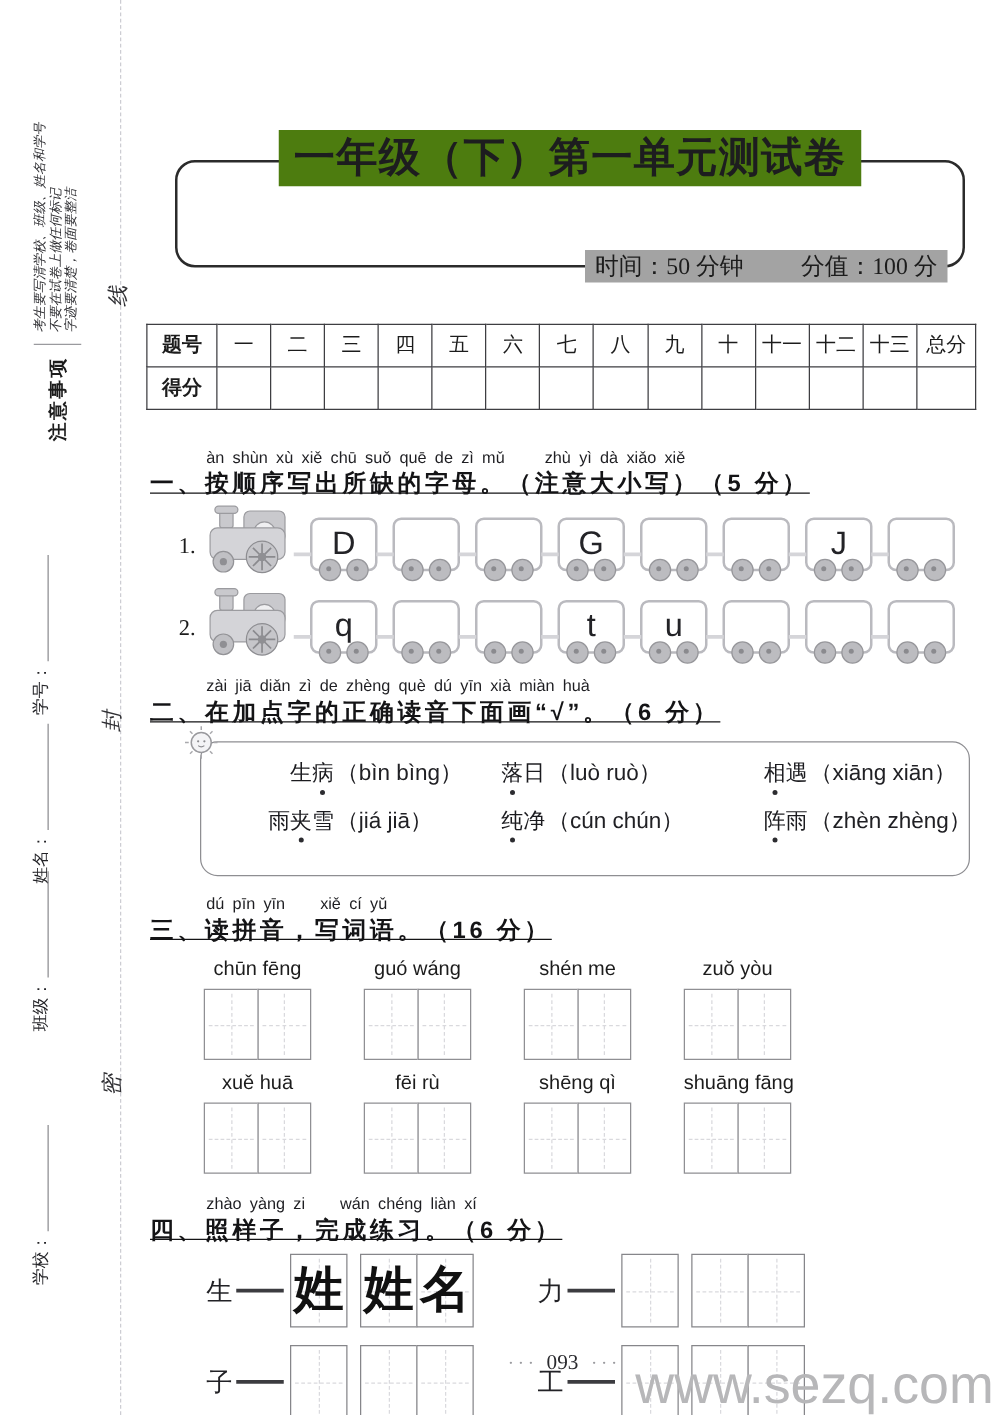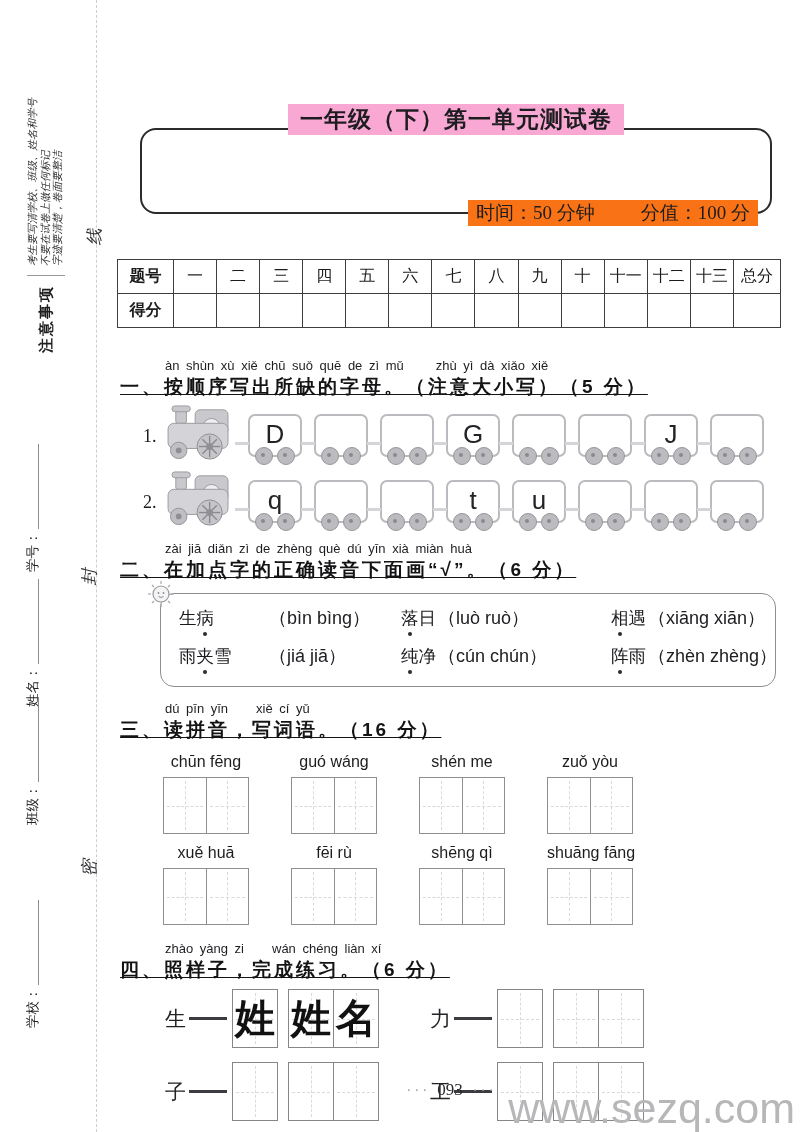--- a/index.html
+++ b/index.html
@@ -24,23 +24,23 @@
   .sf-label { white-space:nowrap; }
   .sf-blank { flex:1; border-bottom:1.2px solid #8d8d91; margin:0 2px 3px 2px; height:0; }
   .sfp-0 { top:498px; } .sfp-1 { top:633px; } .sfp-2 { top:751px; } .sfp-3 { top:954px; }
 
   
   .main { position:absolute; left:115px; top:0; width:670px; }
 
   .title-box { position:relative; margin:128px 0 0 25px; width:628px; height:82px;
                border:2px solid #2b2b2b; border-radius:16px; }
   .title-text { position:absolute; top:-26px; left:50%; transform:translateX(-50%);
-                background:#f9a8d4; padding:0 12px; white-space:nowrap;
-                font-family:Liberation Serif, serif; font-weight:900; font-size:23px; letter-spacing:1px; color:#1d1d1f; }
-  .title-meta { position:absolute; bottom:-14px; right:12px; background:#f97316; padding:0 8px;
+                background:#4d7c0f; padding:0 12px; white-space:nowrap;
+                font-family:Liberation Serif, serif; font-weight:900; font-size:33px; letter-spacing:1px; color:#1d1d1f; }
+  .title-meta { position:absolute; bottom:-14px; right:12px; background:#a3a3a3; padding:0 8px;
                 display:flex; gap:46px; font-size:19px; white-space:nowrap; }
 
   table.score-table { margin:45px 0 0 2px; border-collapse:collapse; table-layout:fixed; width:664px; }
   .score-table td, .score-table th { border:1.4px solid #3e3e42; height:33px; text-align:center;
                 padding:0; font-size:16px; font-weight:normal; }
   .score-table th.hdr { font-family:"Liberation Sans", sans-serif; font-weight:bold; width:55px; font-size:16px; }
   .score-table th.last { width:46px; }
 
   .py { display:flex; margin-left:50px; font-family:"Liberation Sans", sans-serif; font-size:13px;
         color:#1e1e22; white-space:nowrap; word-spacing:3px; }
@@ -58,21 +58,21 @@
   .car::before { content:""; position:absolute; left:-15px; top:26px; width:14px; height:3px; background:#d5d5d9; }
   .car .letter { font-family:"Liberation Sans", sans-serif; font-size:26px; line-height:37px; color:#232327; }
   .wheel { position:absolute; bottom:-10px; width:16px; height:16px; border-radius:50%;
            background:#bcbcc0; border:1px solid #97979b; }
   .wheel.l { left:5px; } .wheel.r { right:5px; }
   .wheel::after { content:""; position:absolute; left:5px; top:5px; width:4px; height:4px;
            border-radius:50%; background:#8a8a8e; }
 
   
   .q2-box { position:relative; margin:10px 0 0 45px; width:596px; border:1.5px solid #8e8e92;
-            border-radius:14px; padding:12px 0 18px 18px; }
+            border-radius:14px; padding:12px 0 32px 18px;text-align:right; }
   .sun-icon { position:absolute; left:-14px; top:-14px; }
   .q2-grid { display:grid; grid-template-columns:222px 210px 164px; row-gap:14px; }
   .q2-item { display:flex; align-items:baseline; white-space:nowrap; }
   .q2-word { font-size:17.5px; color:#1b1b1f; }
   .q2-item.c1 .q2-word { min-width:88px; }
   .q2-word .ch { position:relative; display:inline-block; }
   .q2-word .ch.dot::after { content:""; position:absolute; left:50%; bottom:-6px; width:4px; height:4px;
             border-radius:50%; background:#2c2c30; transform:translateX(-50%); }
   .q2-opt { font-family:"Liberation Sans", sans-serif; font-size:18px; margin-left:2px; color:#202024; }
 

